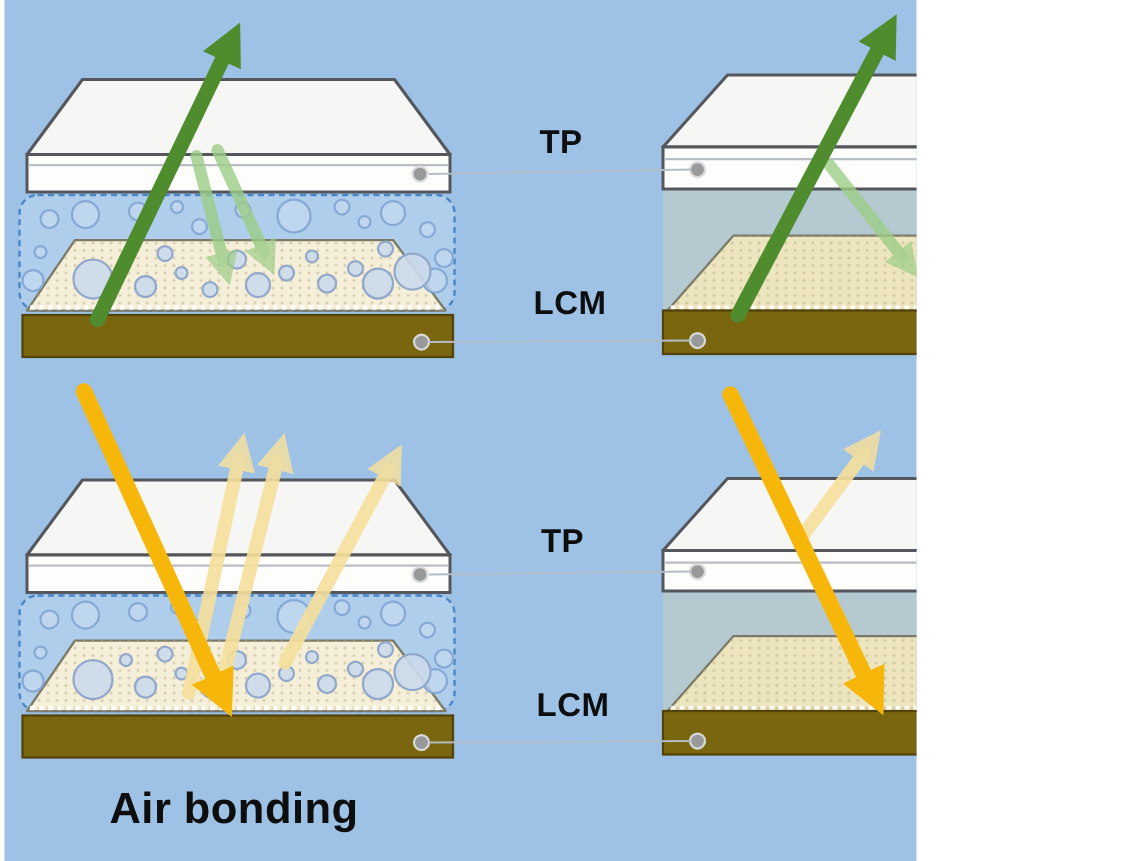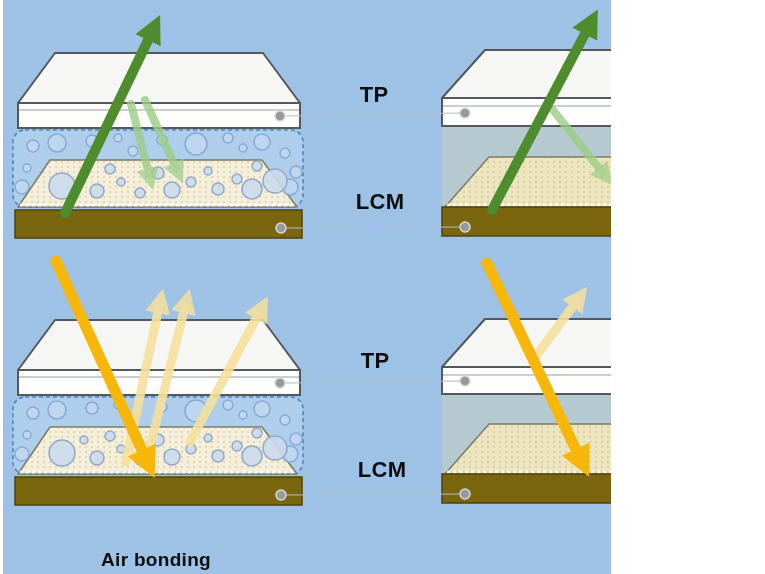--- a/index.html
+++ b/index.html
@@ -14,21 +14,21 @@
   svg{position:absolute;left:0;top:0;}
   .lbl{
     position:absolute;
     transform:translate(-50%,-50%);
     font-weight:700;
     font-size:22px;
     color:var(--label_text,#0E0E0E);
     white-space:nowrap;
     letter-spacing:.3px;
   }
-  .lbl.big{font-size:19px;margin-top:20px;}
+  .lbl.big{font-size:29px;}
 
   
   .tp-top   {fill:var(--tp_slab_top);   stroke:var(--outline); stroke-width:2; stroke-linejoin:round;}
   .tp-front {fill:var(--tp_slab_front); stroke:var(--outline); stroke-width:2;}
   .innerline{stroke:#B9BEC4; stroke-width:1.5; fill:none;}
   .airgap   {fill:var(--air_gap_fill); stroke:var(--air_gap_border); stroke-width:1.6; stroke-dasharray:4 3;}
   .teal     {fill:var(--optical_bond_fill); opacity:.92;}
   .cream    {fill:var(--lcm_surface);        stroke:#7B7A68; stroke-width:1.5; stroke-linejoin:round;}
   .cream-b  {fill:var(--lcm_surface_bonded); stroke:#7B7A68; stroke-width:1.5; stroke-linejoin:round;}
   .stip     {stroke:none;}

